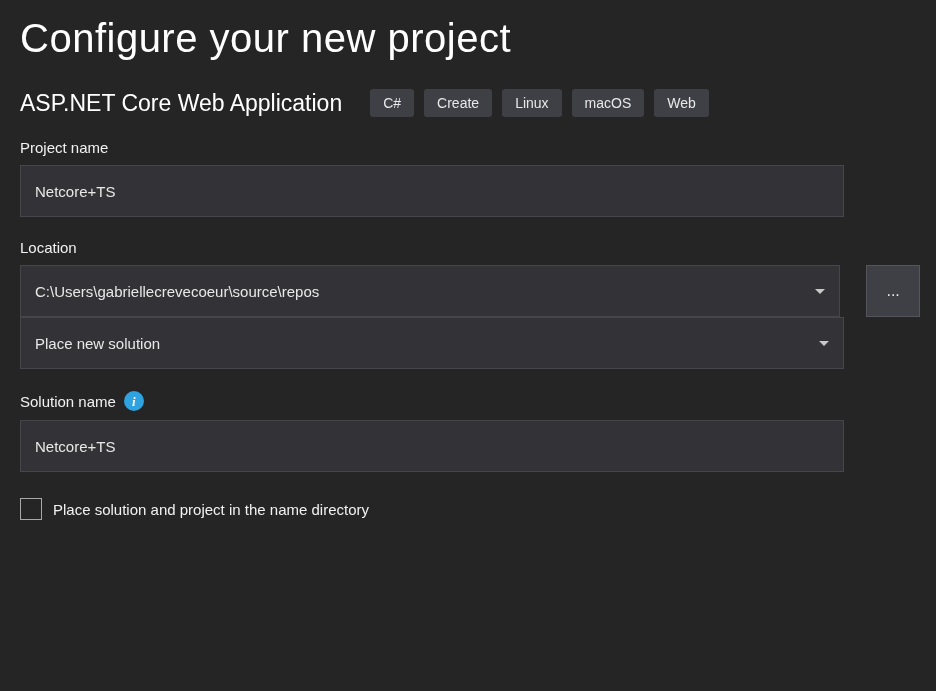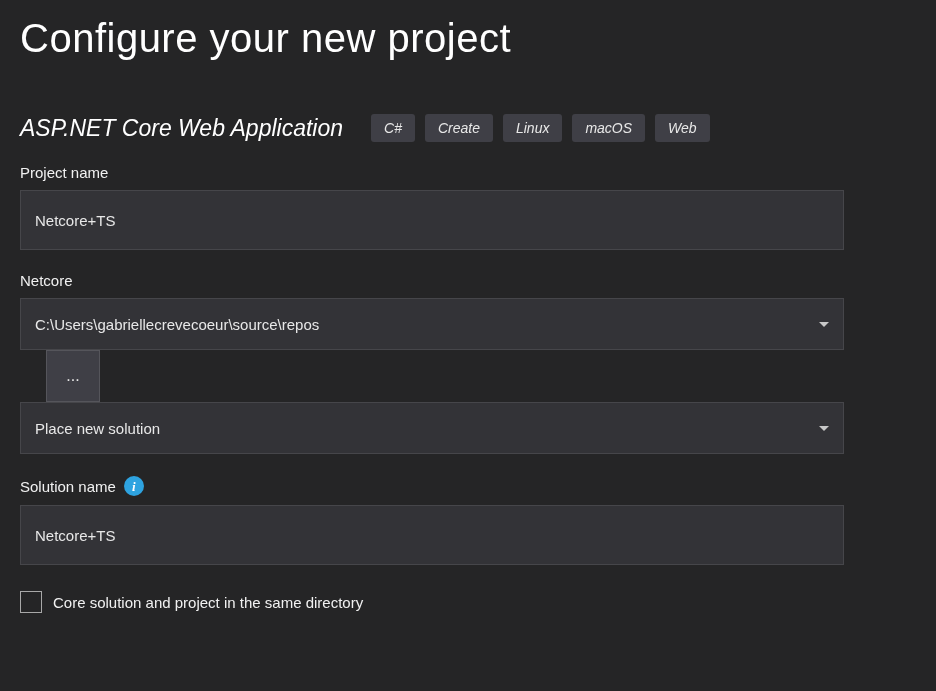--- a/index.html
+++ b/index.html
@@ -18,22 +18,21 @@
   .page-title {
     font-size: 40px;
     font-weight: 300;
     color: #ffffff;
     letter-spacing: 0.5px;
     margin-top: 2px;
   }
   .template-row {
     display: flex;
     align-items: center;
-    margin-top: 53px;
-    font-style: italic;
+    margin-top: 28px;
   }
   .template-name {
     font-size: 23px;
     font-weight: 300;
     color: #ffffff;
     margin-right: 28px;
   }
   .tag {
     background: #3f3f46;
     color: #e8e8e8;
@@ -47,21 +46,21 @@
     font-size: 15px;
     color: #f1f1f1;
     margin-top: 22px;
     margin-bottom: 9px;
     display: flex;
     align-items: center;
     gap: 8px;
   }
   .text-input {
     width: 824px;
-    height: 60px;
+    height: 52px;
     background: #333337;
     border: 1px solid #46464a;
     color: #e8e8e8;
     font-size: 15px;
     font-family: "Liberation Sans", sans-serif;
     padding: 0 14px;
     outline: none;
     display: block;
   }
   .combo {
@@ -80,21 +79,21 @@
   .chevron {
     width: 0; height: 0;
     border-left: 5px solid transparent;
     border-right: 5px solid transparent;
     border-top: 5px solid #c8c8c8;
     margin-left: 10px;
     flex-shrink: 0;
   }
   .location-row {
     display: flex;
-    flex-direction: column;
+    align-items: center;
   }
   .browse-button {
     width: 54px;
     height: 52px;
     margin-left: 26px;
     background: #3f3f46;
     border: 1px solid #55555b;
     color: #e8e8e8;
     font-size: 16px;
     display: flex;
@@ -148,21 +147,21 @@
     <span class="tag">C#</span>
     <span class="tag">Create</span>
     <span class="tag">Linux</span>
     <span class="tag">macOS</span>
     <span class="tag">Web</span>
   </div>
 
   <div class="field-label">Project name</div>
   <input class="text-input" type="text" value="Netcore+TS" style="">
 
-  <div class="field-label">Netcore</div>
+  <div class="field-label">Location</div>
   <div class="location-row">
     <div class="combo">
       <span>C:\Users\gabriellecrevecoeur\source\repos</span>
       <span class="chevron"></span>
     </div>
     <button class="browse-button">...</button>
   </div>
 
   <div class="combo">
     <span>Place new solution</span>
@@ -170,16 +169,16 @@
   </div>
 
   <div class="field-label">
     <span>Solution name</span>
     <span class="info-icon">i</span>
   </div>
   <input class="text-input" type="text" value="Netcore+TS" style="">
 
   <div class="checkbox-row">
     <div class="checkbox"></div>
-    <span class="checkbox-label">Core solution and project in the same directory</span>
+    <span class="checkbox-label">Place solution and project in the name directory</span>
   </div>
 
 </div>
 
 </body></html>

